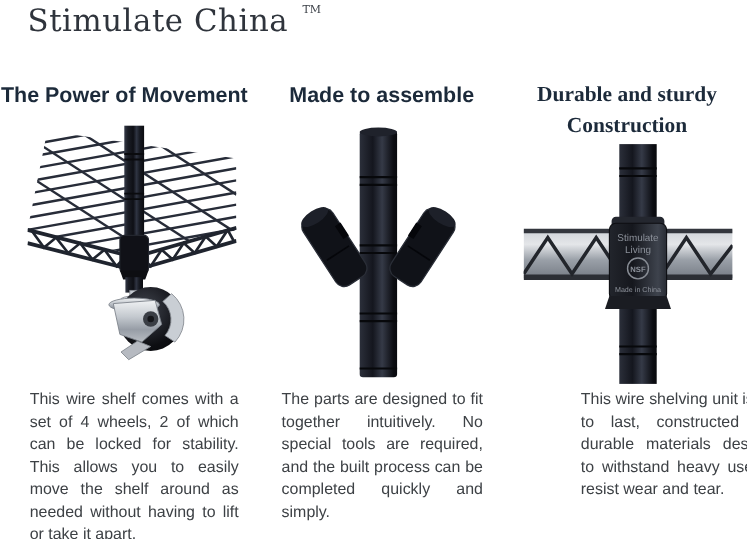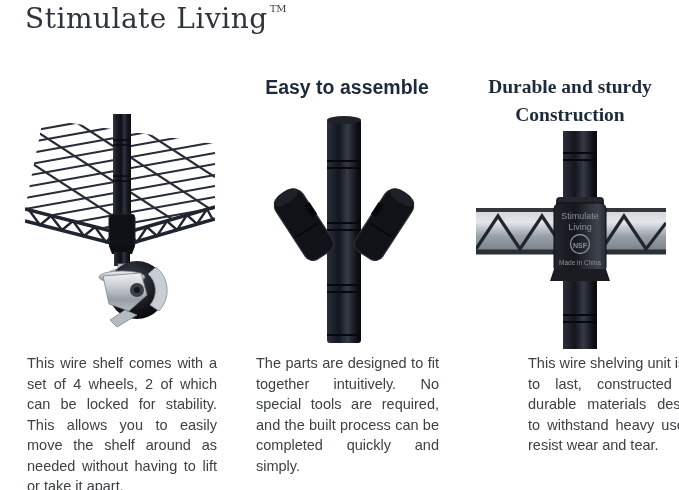--- a/index.html
+++ b/index.html
@@ -5,21 +5,21 @@
   html,body{margin:0;padding:0;background:#ffffff;}
   .canvas{
     position:relative;width:679px;height:490px;background:#ffffff;
     font-family:"Liberation Sans",sans-serif;overflow:hidden;
   }
   .logo{
     position:absolute;left:25px;top:2px;
     font-family:"DejaVu Serif",serif;font-size:28px;font-weight:400;
     color:#2f343c;letter-spacing:.5px;
   }
-  .logo sup{font-size:10px;letter-spacing:0;vertical-align:16px;margin-left:2px;color:#3a3f46;}
+  .logo sup{font-size:10px;letter-spacing:0;vertical-align:16px;margin-left:13px;color:#3a3f46;}
   .heading{
     position:absolute;top:73px;margin:0;text-align:center;
     font-size:19.5px;line-height:28px;font-weight:700;color:#1c2a3a;
   }
   .nowrap{white-space:nowrap;}
   .h-col1{left:0;width:226px;}
   .h-col2{left:237px;width:220px;}
   .h-col3{left:461px;width:218px;font-family:Liberation Serif, serif;}
   .illus{position:absolute;}
   .i-col1{left:25px;top:114px;}
@@ -33,23 +33,24 @@
   .p-col1{left:27px;width:190px;}
   .p-col2{left:256px;width:183px;}
   .p-col3{left:485px;width:188px;margin-left:43px;}
   .emboss{font-family:"Liberation Sans",sans-serif;fill:#8b9099;}
 </style>
 </head>
 <body>
 
 <div class="canvas">
 
-  <div class="logo"><span>Stimulate Living</span><sup>TM</sup></div>
-
-  <h2 class="heading h-col2 nowrap">Easy to assemble</h2>
+  <div class="logo"><span>Stimulate China</span><sup>TM</sup></div>
+
+  <h2 class="heading h-col1 nowrap">The Power of Movement</h2>
+  <h2 class="heading h-col2 nowrap">Made to assemble</h2>
   <h2 class="heading h-col3">Durable and sturdy Construction</h2>
 
   <svg class="illus i-col1" width="190" height="232" viewBox="0 0 190 232">
     <defs>
       <linearGradient id="poleG1" x1="0" y1="0" x2="1" y2="0">
         <stop offset="0" stop-color="#343947"></stop>
           <stop offset="0.18" stop-color="#1b1e26"></stop>
         <stop offset="0.45" stop-color="#0e0f15"></stop>
           <stop offset="0.62" stop-color="#2f3442"></stop>
         <stop offset="0.78" stop-color="#171a22"></stop>

